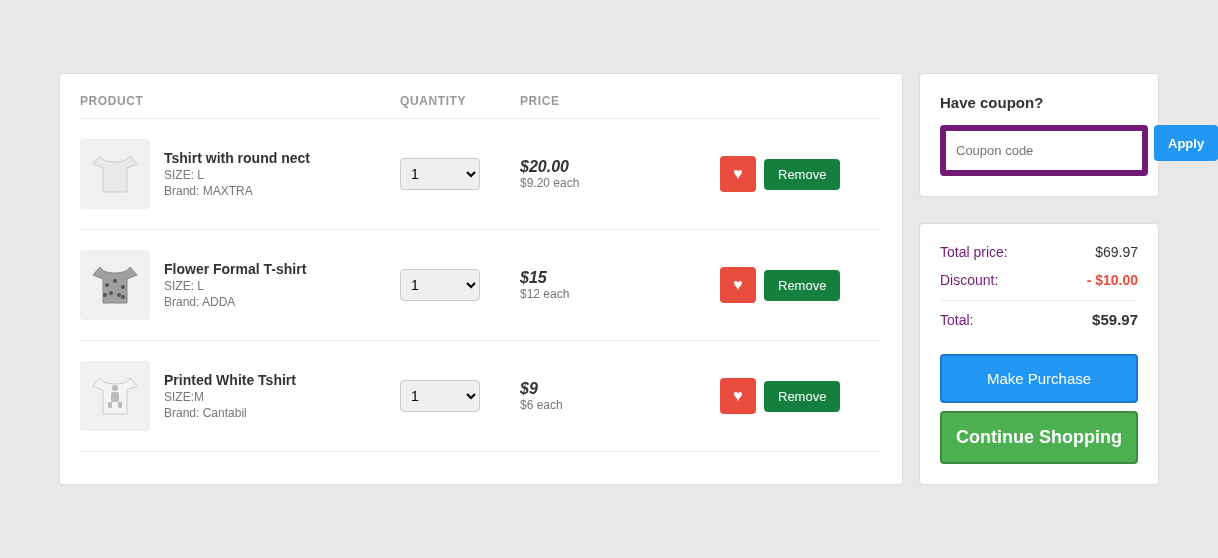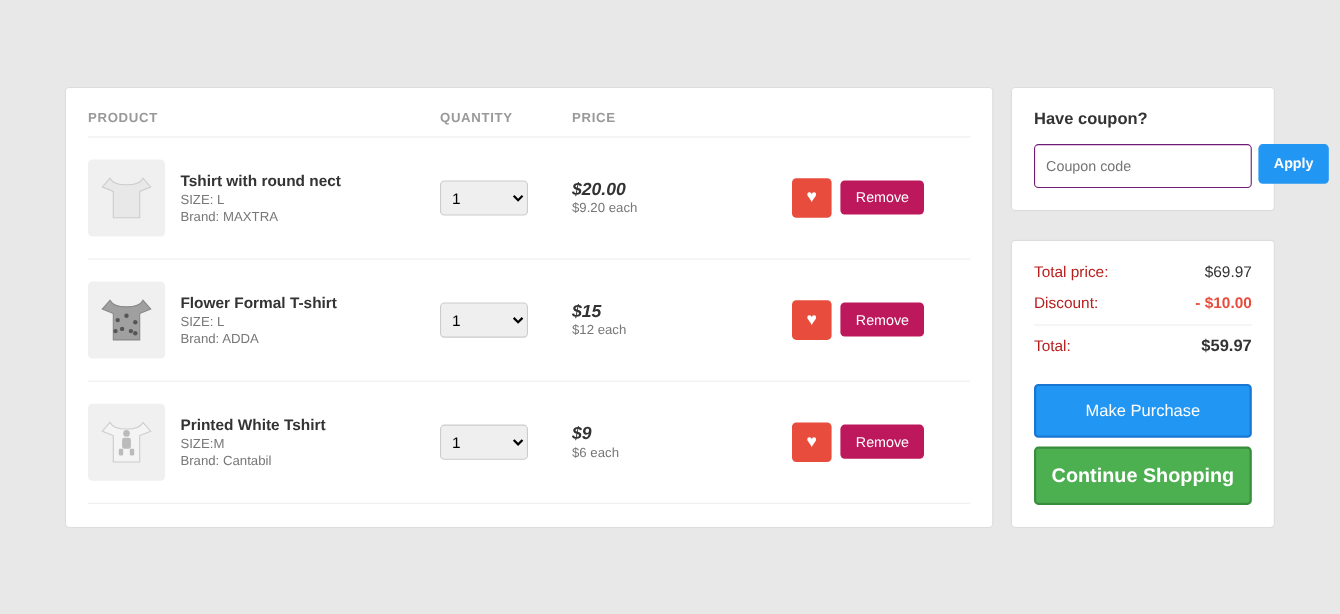--- a/index.html
+++ b/index.html
@@ -105,21 +105,21 @@
       width: 36px;
       height: 36px;
       cursor: pointer;
       display: flex;
       align-items: center;
       justify-content: center;
       color: white;
       font-size: 16px;
     }
     .btn-remove {
-      background: #be185d;
+      background: #15803d;
       border: none;
       border-radius: 4px;
       padding: 8px 14px;
       color: white;
       cursor: pointer;
       font-size: 13px;
     }
     
     .right-panel {
       display: flex;
@@ -138,22 +138,22 @@
       font-weight: bold;
       color: #333;
       margin-bottom: 14px;
     }
     .coupon-row {
       display: flex;
       gap: 6px;
     }
     .coupon-input {
       flex: 1;
-      height: 40px;
-      border: 1px solid #701a75;
+      height: 51px;
+      border: 6px solid #701a75;
       border-radius: 4px;
       padding: 0 10px;
       font-size: 13px;
       color: #a21caf;
     }
     .btn-apply {
       background: #2196f3;
       color: white;
       border: none;
       border-radius: 4px;
@@ -182,21 +182,21 @@
     }
     .discount-value {
       color: #e74c3c;
       font-weight: bold;
     }
     .total-value {
       font-weight: bold;
       font-size: 15px;
     }
     .summary-label {
-      color: #b91c1c;
+      color: #701a75;
     }
     .divider {
       border: none;
       border-top: 1px solid #eee;
       margin: 10px 0;
     }
     .btn-purchase {
       background: #2196f3;
       color: white;
       border: 2px solid #1976d2;

